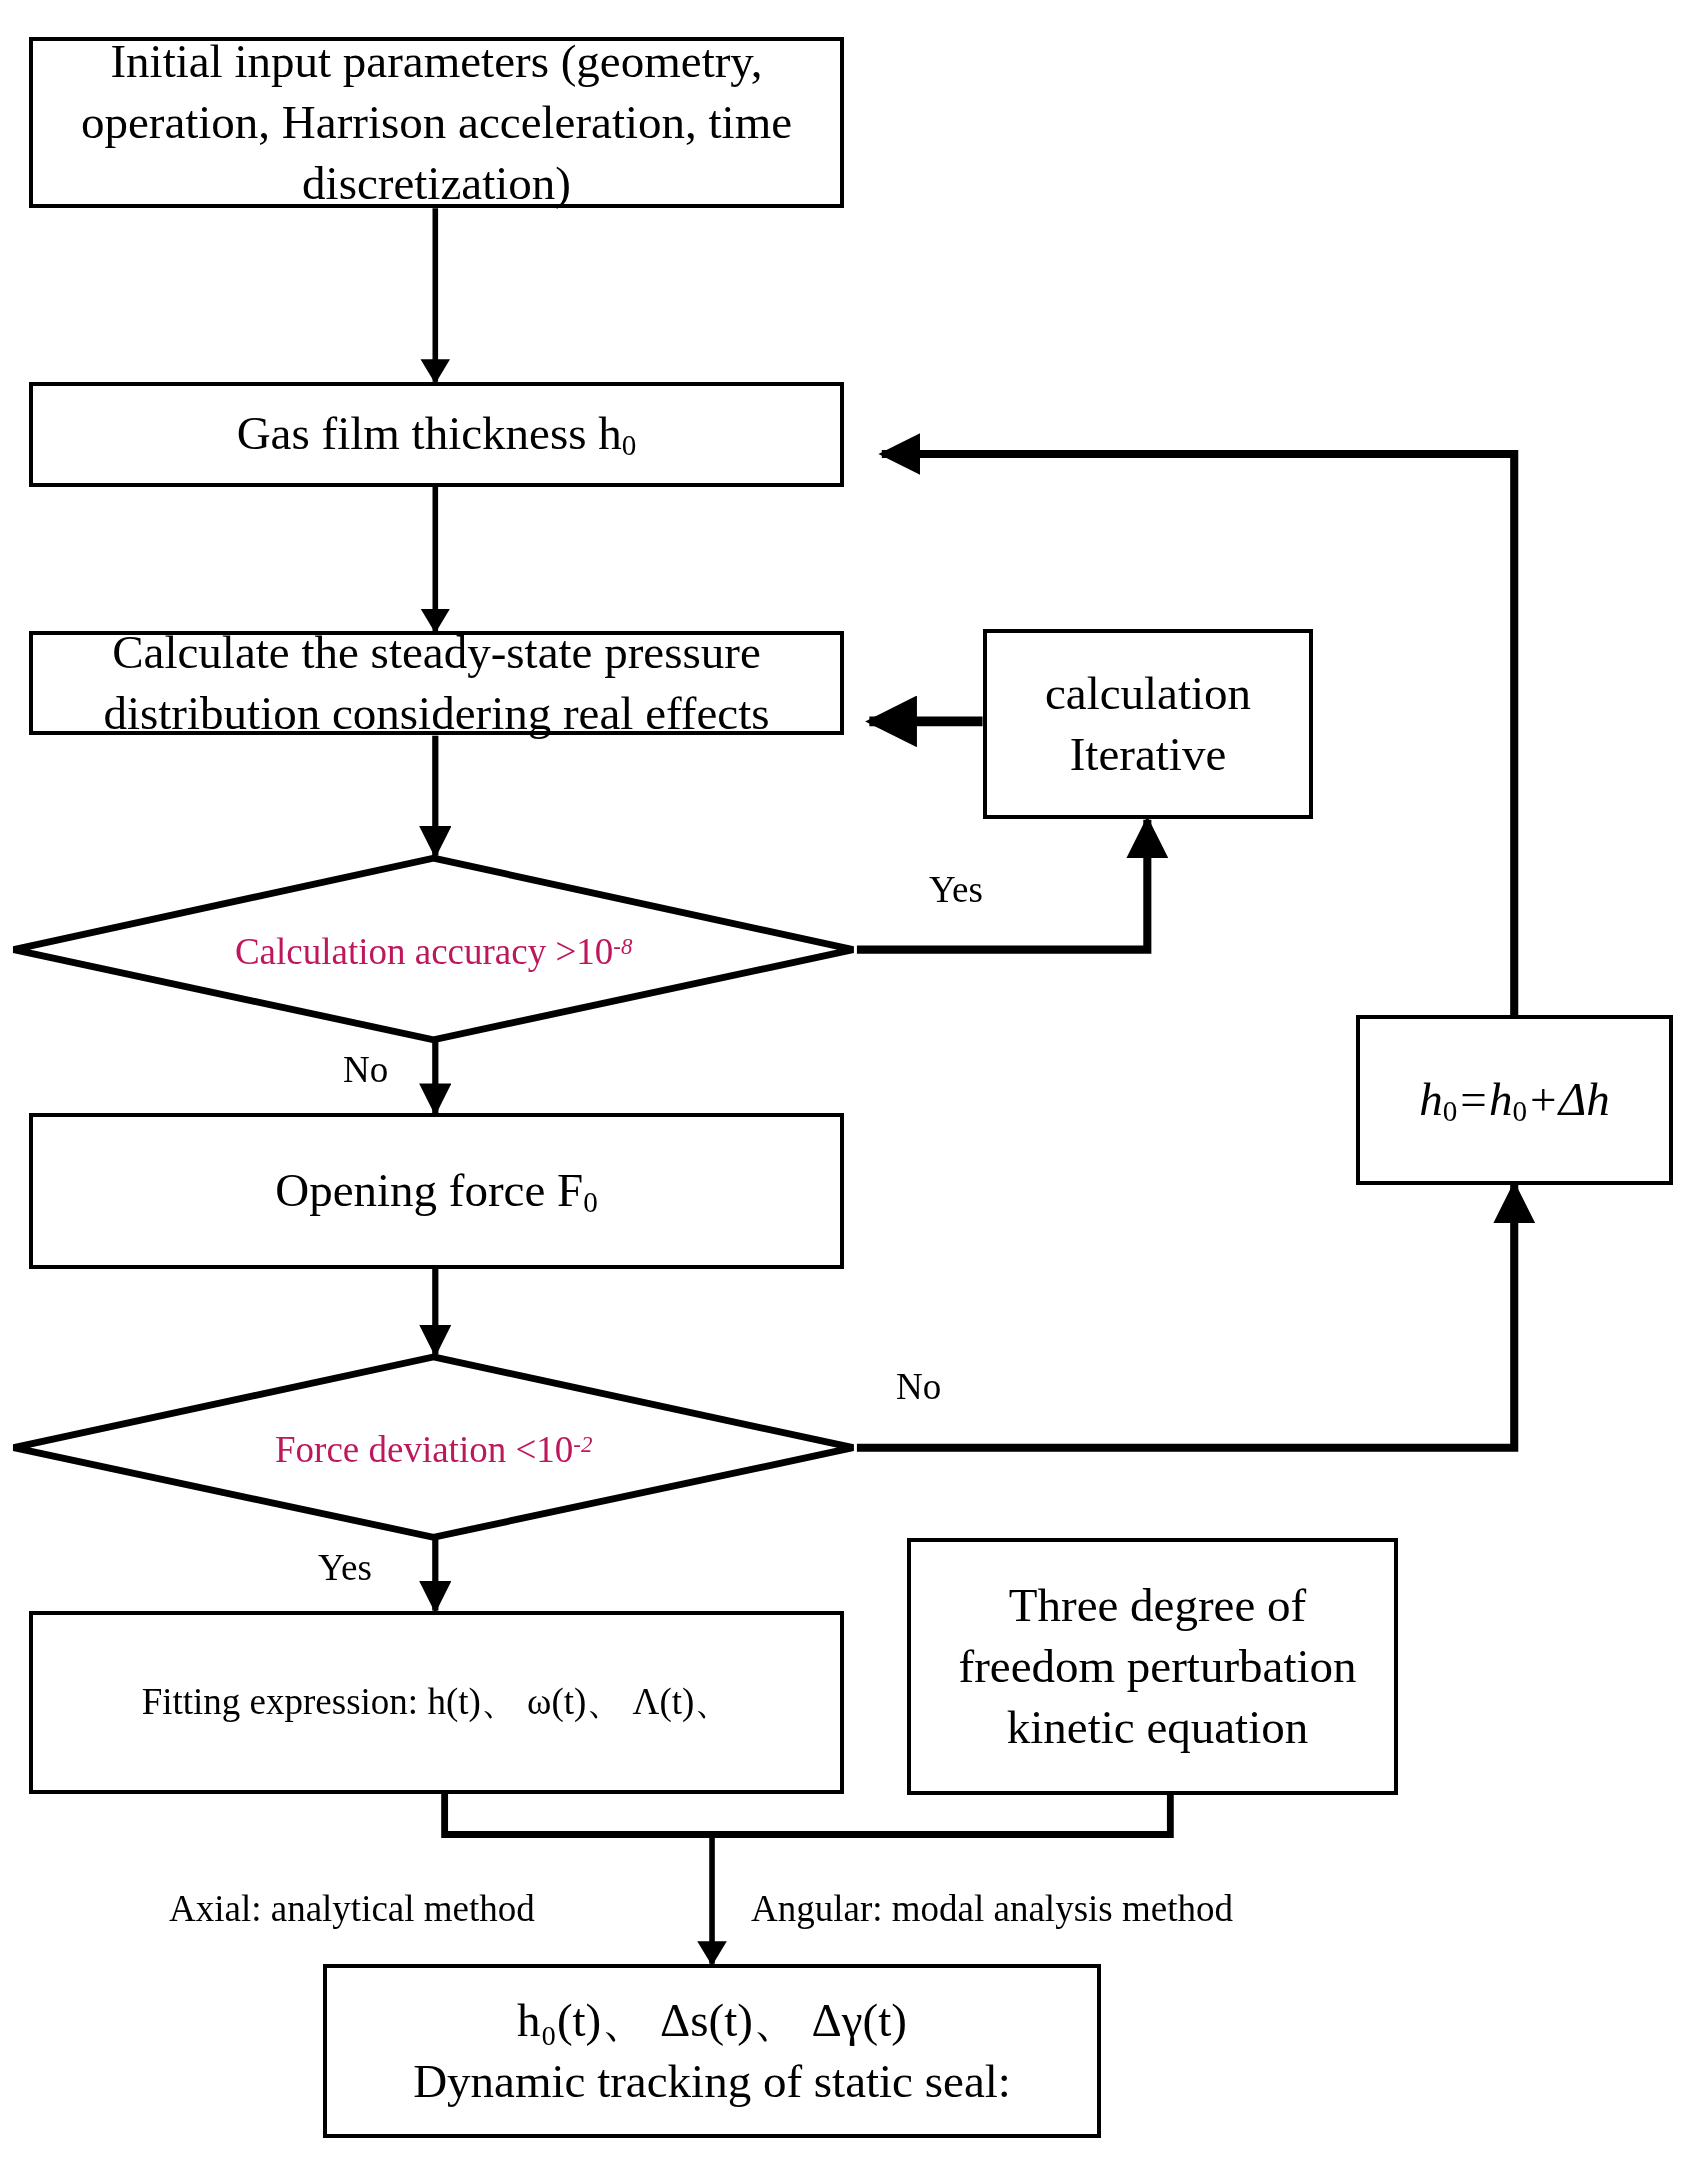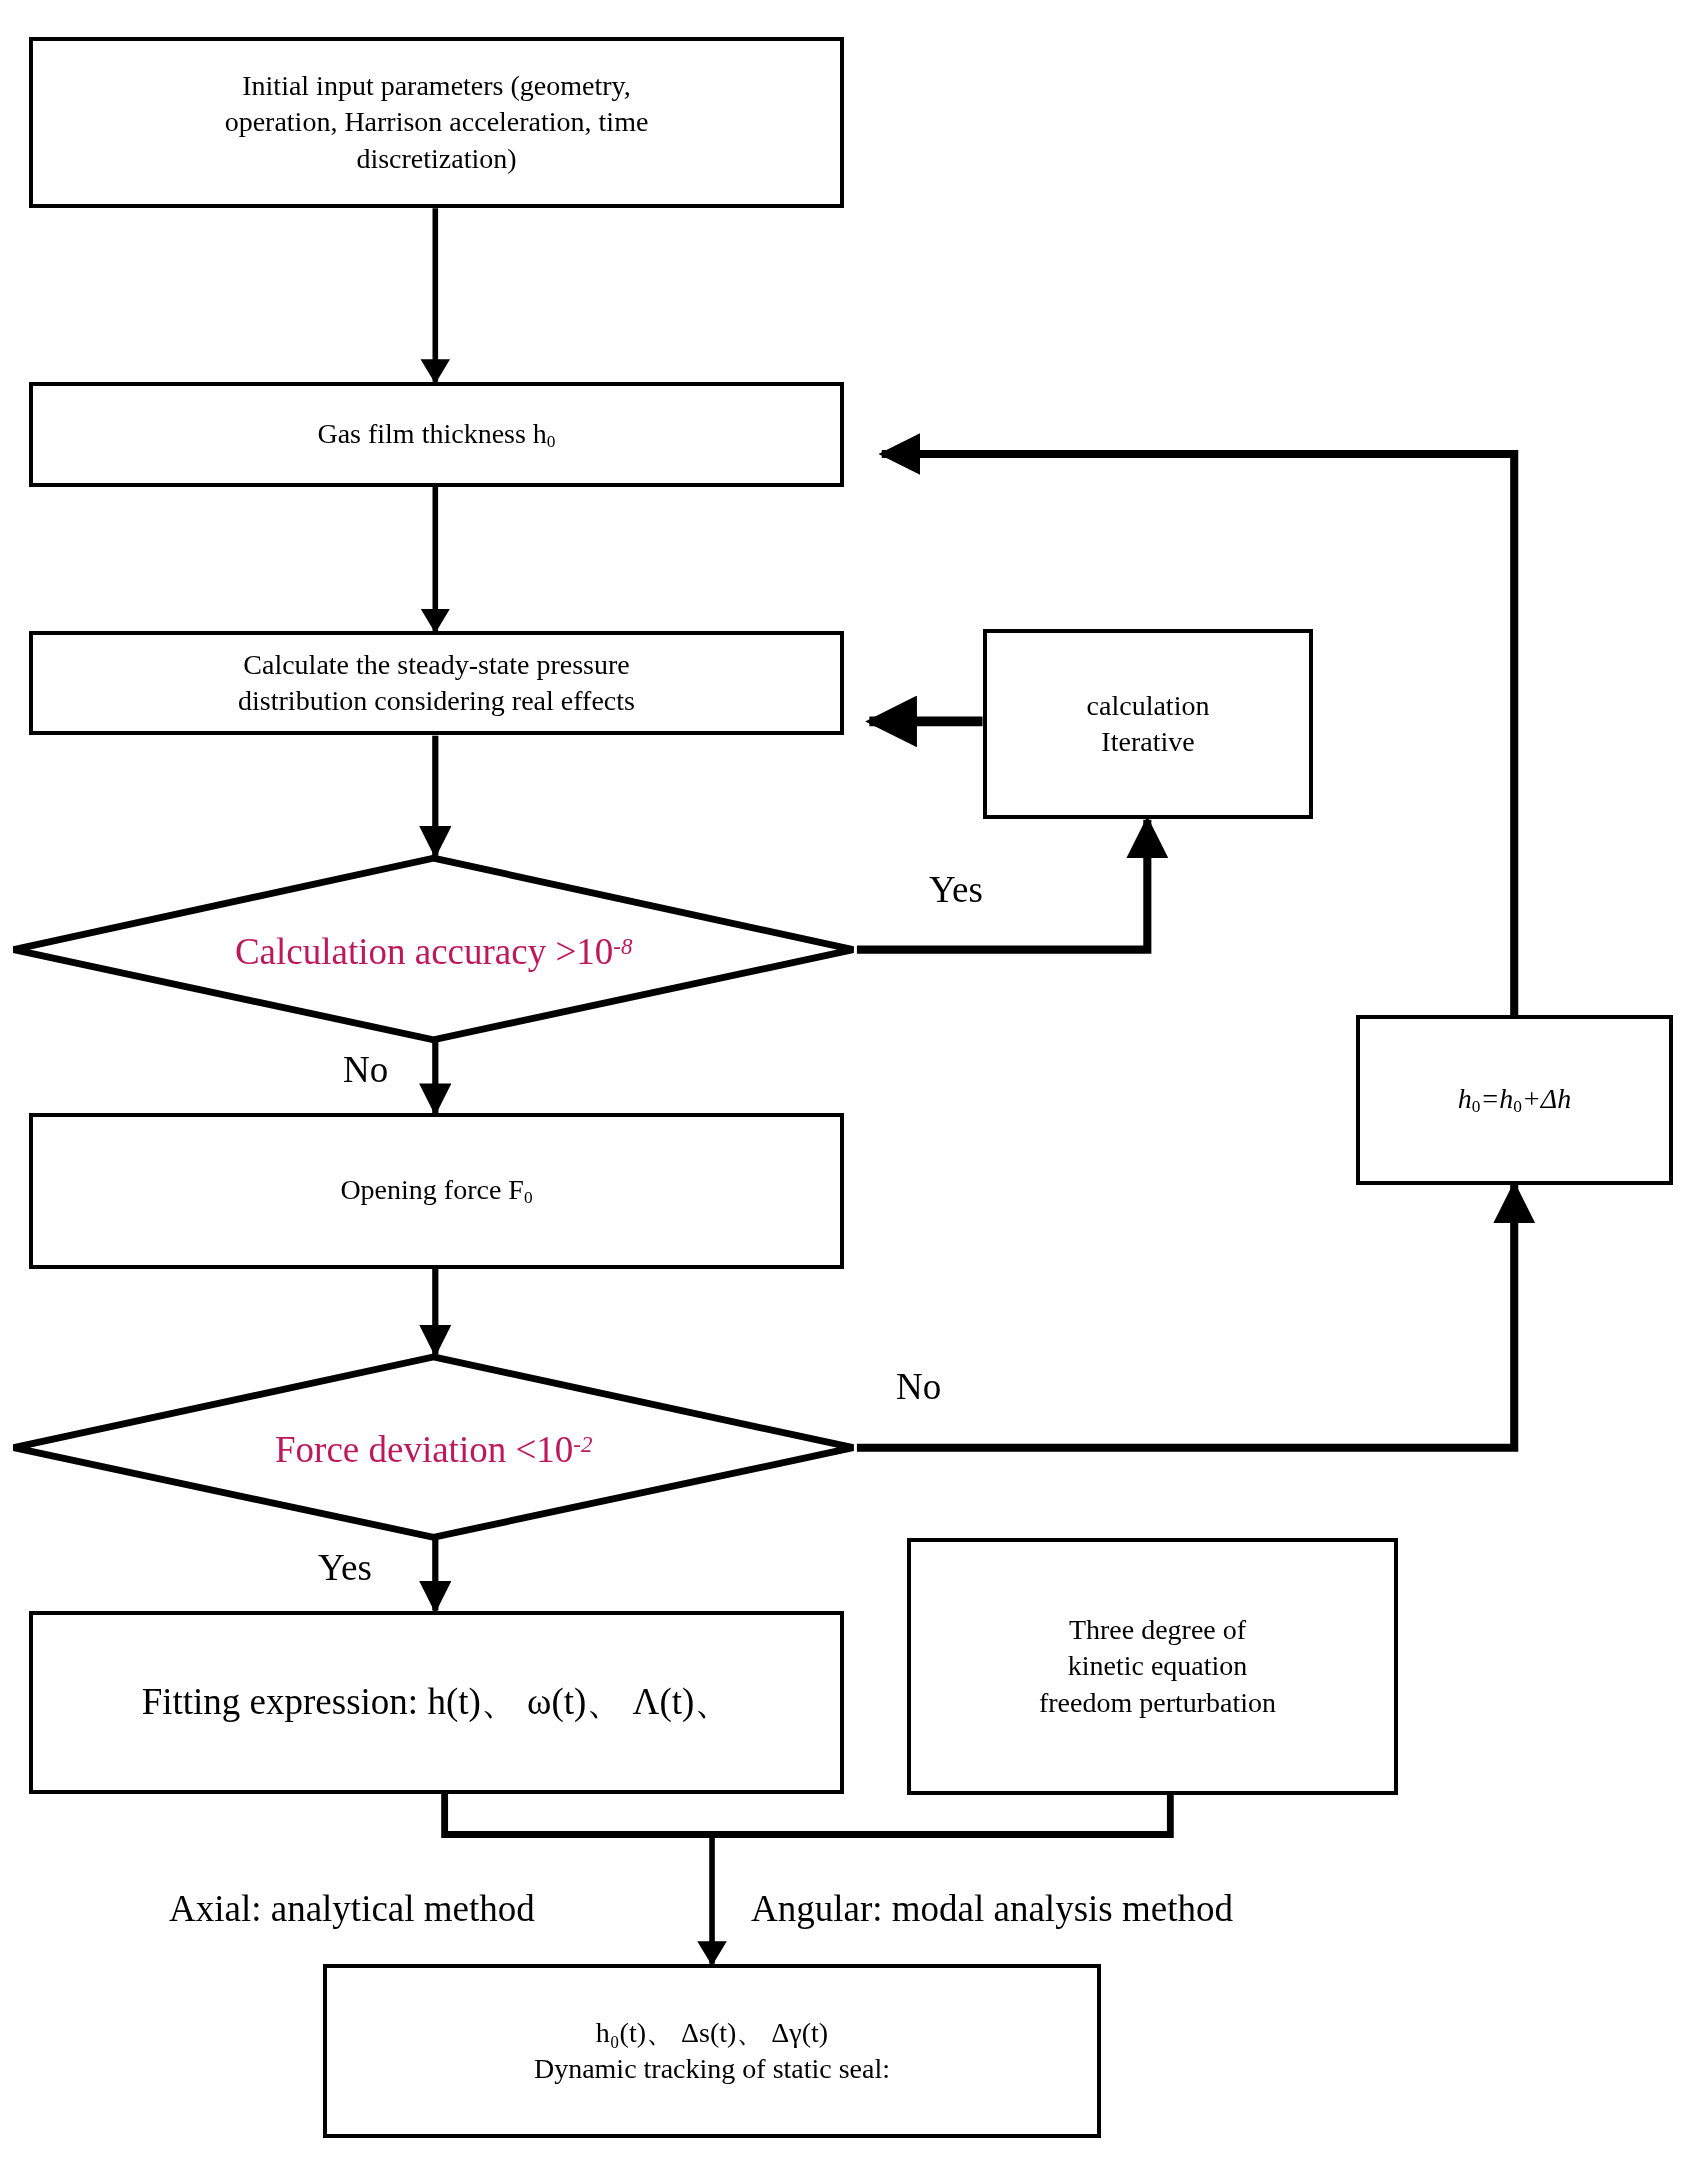--- a/index.html
+++ b/index.html
@@ -36,21 +36,21 @@
   }
   .box {
     border: 4.4px solid #000;
     background: #ffffff;
   }
   .node .txt {
     width: 100%;
     padding: 0 8.7px;
     line-height: 1.30;
   }
-  .f-lg { font-size: 28px; }
+  .f-lg { font-size: 47px; }
   .f-md { font-size: 37px; }
   .edgelabel {
     position: absolute;
     font-size: 37px;
     line-height: 1;
     color: #000;
     white-space: nowrap;
   }
   .diamond-label {
     position: absolute;
@@ -161,22 +161,22 @@
 
   <div class="node box" style="left:29px; top:1611px; width:815px; height:183px;">
     <div class="txt f-md">
       <div>Fitting expression: h(t)、 ω(t)、 Λ(t)、</div>
     </div>
   </div>
 
   <div class="node box" style="left:907px; top:1538px; width:491px; height:257px;padding-left:10px;">
     <div class="txt f-lg">
       <div>Three degree of</div>
+      <div>freedom perturbation</div>
       <div>kinetic equation</div>
-      <div>freedom perturbation</div>
     </div>
   </div>
 
   <div class="node box" style="left:323px; top:1964px; width:778px; height:174px;">
     <div class="txt f-lg">
       <div>h₀(t)、 Δs(t)、 Δγ(t)</div>
       <div>Dynamic tracking of static seal:</div>
     </div>
   </div>
 

